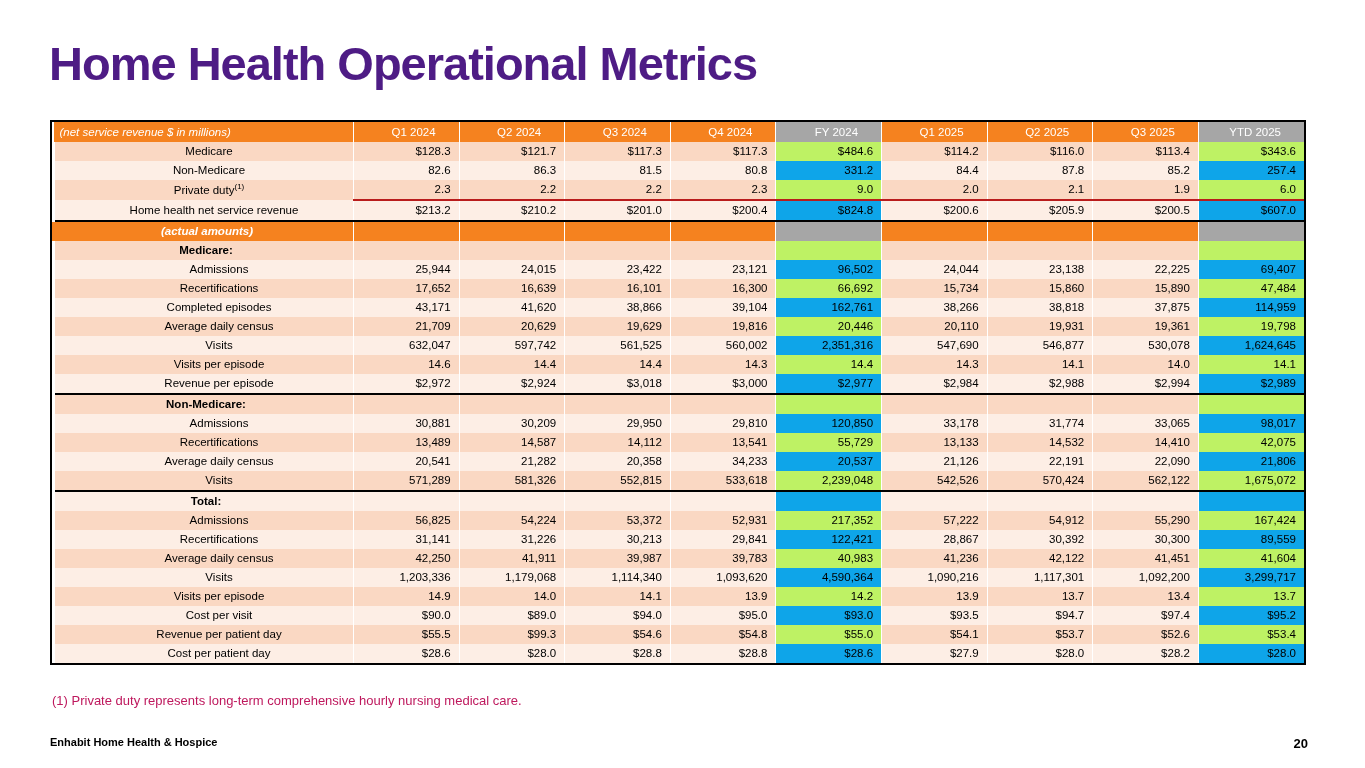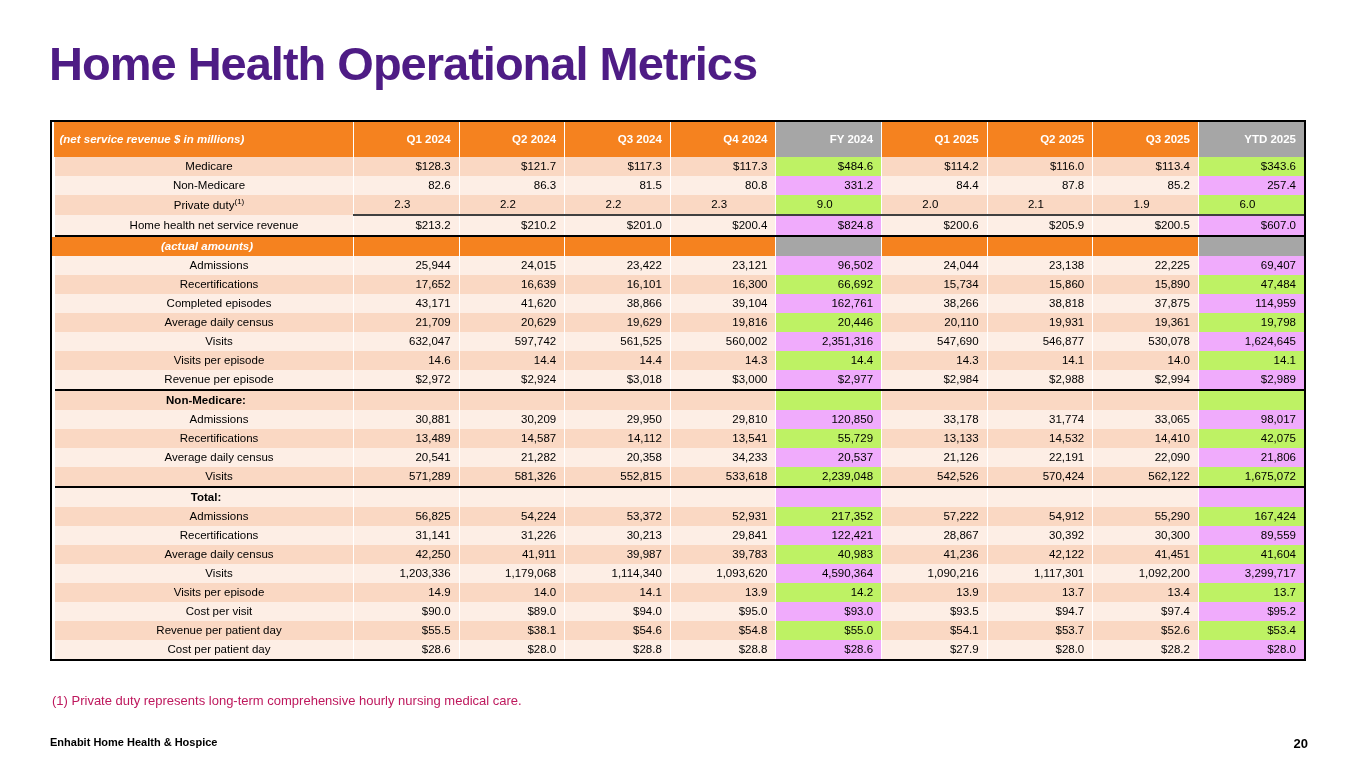--- a/index.html
+++ b/index.html
@@ -6,40 +6,40 @@
   .slide{position:relative;width:1365px;height:768px;background:#ffffff;
          font-family:"Liberation Sans",sans-serif;overflow:hidden;}
   .title{position:absolute;left:49px;top:36px;margin:0;font-size:47px;
          font-weight:700;color:#4E1C85;letter-spacing:-1px;}
   .tablewrap{position:absolute;left:50px;top:120px;width:1256px;
              border:2px solid #000;box-sizing:border-box;}
   table{width:100%;border-collapse:collapse;table-layout:fixed;}
   th,td{height:19px;padding:0;font-size:11.5px;line-height:1.1;
         white-space:nowrap;overflow:hidden;border-right:1px solid #fff;}
   th:last-child,td:last-child{border-right:none;}
-  th{font-weight:700;color:#fff;background:#F5821F;text-align:right;
-     padding-right:8px;height:35px;}
+  th{font-weight:400;color:#fff;background:#F5821F;text-align:right;
+     padding-right:23px;height:20px;}
   th.summary{background:#A6A6A6;}
   th.hlbl{text-align:left;font-style:italic;padding-left:6px;}
   td.val{text-align:right;padding-right:8px;color:#000;}
   td.lbl{text-align:center;border-left:3px solid #fff;}
   .c-pd{background:#FAD8C3;}
   .c-pl{background:#FDEEE5;}
   .c-gry{background:#bef264;}
-  .c-wht{background:#f0abfc;margin-top:29px;}
+  .c-wht{background:#0ea5e9;margin-top:29px;}
   .c-banner{background:#F5821F;}
   .c-bgry{background:#A6A6A6;}
   td.lbl.plain{padding-left:10px;}
   td.lbl.subtotal{padding-left:20px;}
   td.lbl.section{padding-left:4px;font-weight:700;}
   td.lbl.item{padding-left:30px;}
   td.lbl.banner{padding-left:6px;color:#fff;font-weight:700;font-style:italic;
                 border-left-color:#F5821F;}
   tr.bt th,tr.bt td{border-top:2px solid #000;}
-  td.rule{border-bottom:2px solid #404040;text-align:center;}
+  td.rule{border-bottom:2px solid #b91c1c;}
   sup{font-size:8px;vertical-align:super;line-height:0;}
   .footnote{position:absolute;left:52px;top:693px;font-size:13px;color:#be185d;}
   .footer-brand{position:absolute;left:50px;top:736px;font-size:11px;font-weight:700;color:#000;}
   .page-number{position:absolute;right:57px;top:736px;font-size:13px;font-weight:700;color:#000;}
 </style>
 </head>
 <body>
 
 <div class="slide">
   <h1 class="title">Home Health Operational Metrics</h1>
@@ -127,20 +127,32 @@
             <td class="val c-banner"></td>
             <td class="val c-banner"></td>
             <td class="val c-banner"></td>
             <td class="val c-bgry"></td>
             <td class="val c-banner"></td>
             <td class="val c-banner"></td>
             <td class="val c-banner"></td>
             <td class="val c-bgry"></td>
           </tr>
           <tr>
+            <td class="lbl section c-pd"><span>Medicare:</span></td>
+            <td class="val c-pd"></td>
+            <td class="val c-pd"></td>
+            <td class="val c-pd"></td>
+            <td class="val c-pd"></td>
+            <td class="val c-gry"></td>
+            <td class="val c-pd"></td>
+            <td class="val c-pd"></td>
+            <td class="val c-pd"></td>
+            <td class="val c-gry"></td>
+          </tr>
+          <tr>
             <td class="lbl item c-pl"><span>Admissions</span></td>
             <td class="val c-pl">25,944</td>
             <td class="val c-pl">24,015</td>
             <td class="val c-pl">23,422</td>
             <td class="val c-pl">23,121</td>
             <td class="val c-wht">96,502</td>
             <td class="val c-pl">24,044</td>
             <td class="val c-pl">23,138</td>
             <td class="val c-pl">22,225</td>
             <td class="val c-wht">69,407</td>
@@ -357,21 +369,21 @@
             <td class="val c-pl">$95.0</td>
             <td class="val c-wht">$93.0</td>
             <td class="val c-pl">$93.5</td>
             <td class="val c-pl">$94.7</td>
             <td class="val c-pl">$97.4</td>
             <td class="val c-wht">$95.2</td>
           </tr>
           <tr>
             <td class="lbl item c-pd"><span>Revenue per patient day</span></td>
             <td class="val c-pd">$55.5</td>
-            <td class="val c-pd">$38.1</td>
+            <td class="val c-pd">$99.3</td>
             <td class="val c-pd">$54.6</td>
             <td class="val c-pd">$54.8</td>
             <td class="val c-gry">$55.0</td>
             <td class="val c-pd">$54.1</td>
             <td class="val c-pd">$53.7</td>
             <td class="val c-pd">$52.6</td>
             <td class="val c-gry">$53.4</td>
           </tr>
           <tr>
             <td class="lbl item c-pl"><span>Cost per patient day</span></td>

